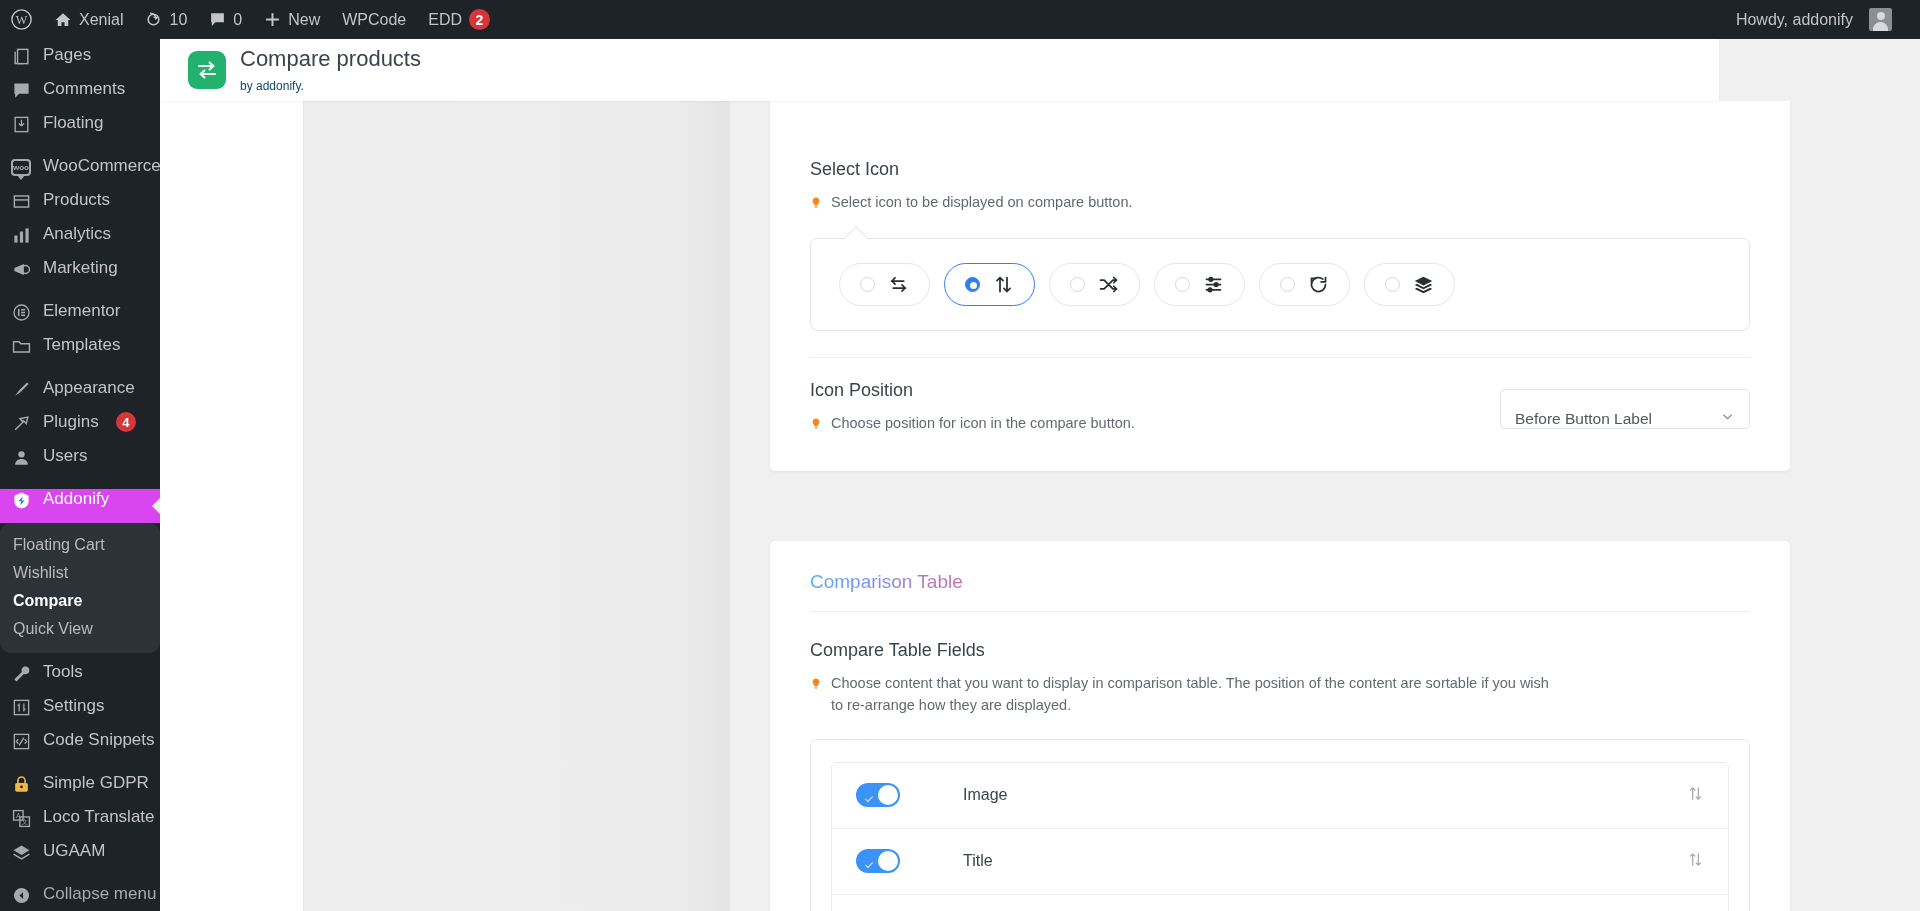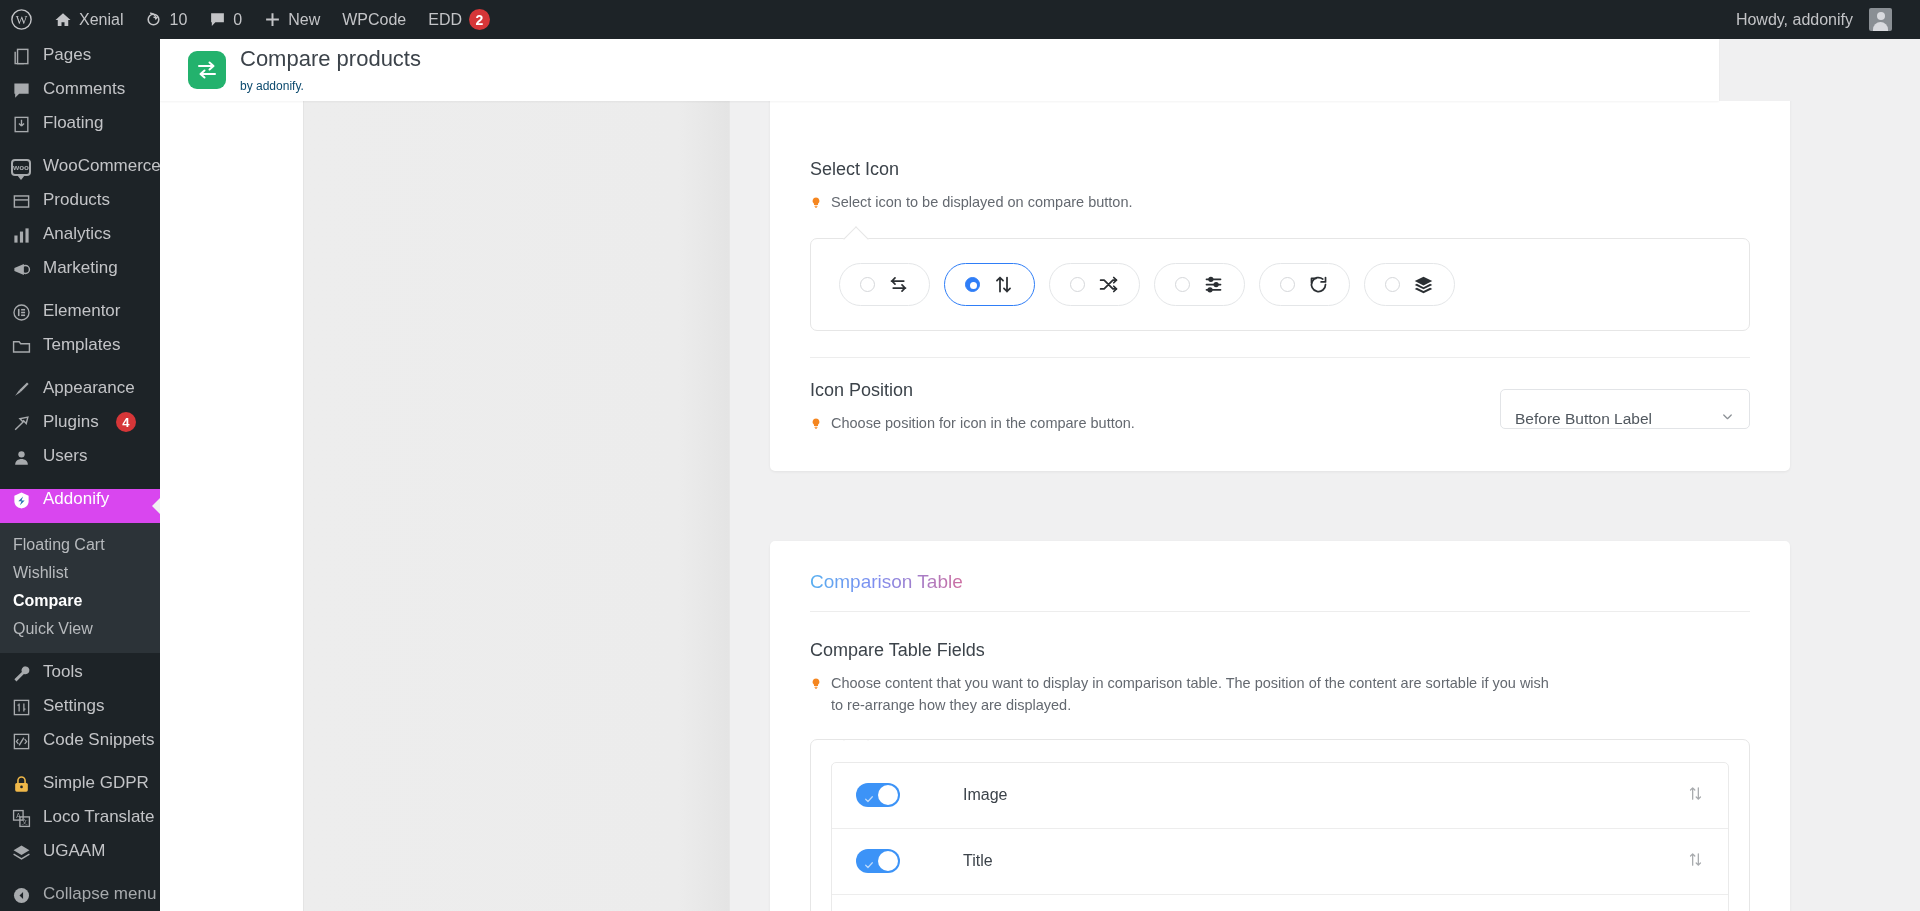--- a/index.html
+++ b/index.html
@@ -61,21 +61,21 @@
   .menu-item .mi-label { white-space: nowrap; }
   .menu-item.current {
     background: #d946ef; color: #fff; font-weight: 400;
   }
   .menu-item.current .mi-ico { color: #fff; }
   .menu-item.current::after {
     content:""; position:absolute; right:-1px; top:50%; transform:translateY(-50%);
     border-top: 9px solid transparent; border-bottom: 9px solid transparent;
     border-right: 9px solid #f0f0f1;
   }
-  .submenu { background: #2c3338; padding: 8px 0 10px 0; }
+  .submenu { background: #2c3338; padding: 8px 0 10px 0; border-radius: 11px; }
   .submenu-item {
     padding: 5px 0 5px 13px; color: #b7babd; font-size: 16px;
   }
   .submenu-item.active { color: #fff; font-weight: 700; }
   .collapse-row { color: #a7aaad; }
   .badge-round {
     background:#d63638; color:#fff; border-radius:11px; min-width:20px; height:20px;
     padding:0 6px; font-size:13px; font-weight:700;
     display:inline-flex; align-items:center; justify-content:center; margin-left:6px;
   }

